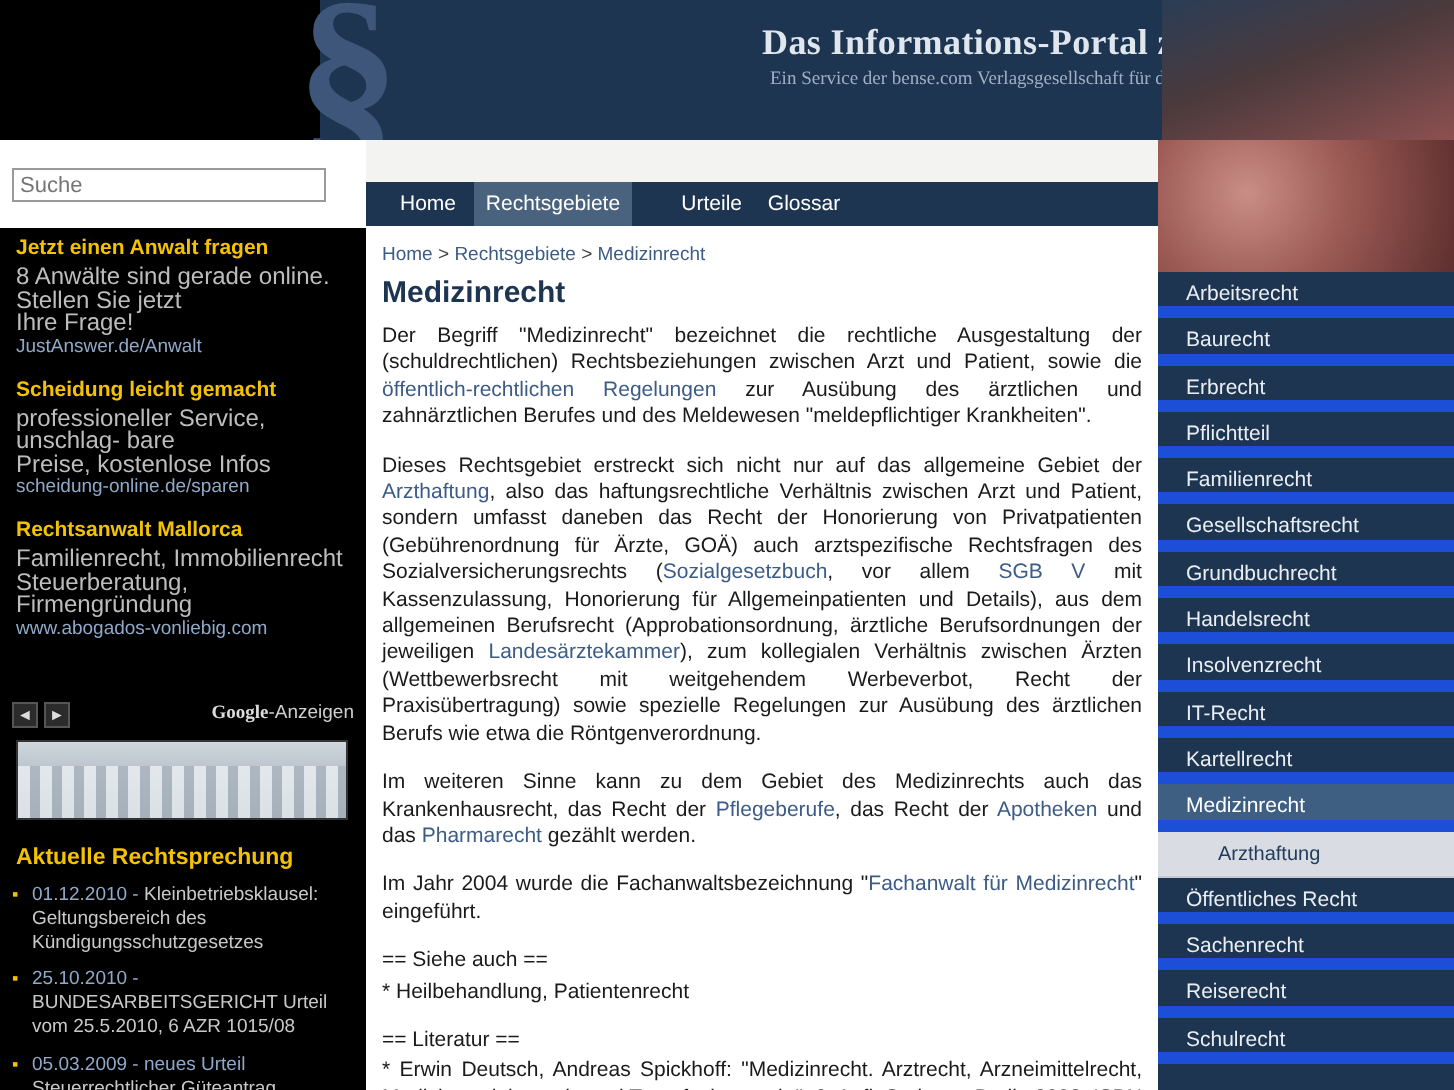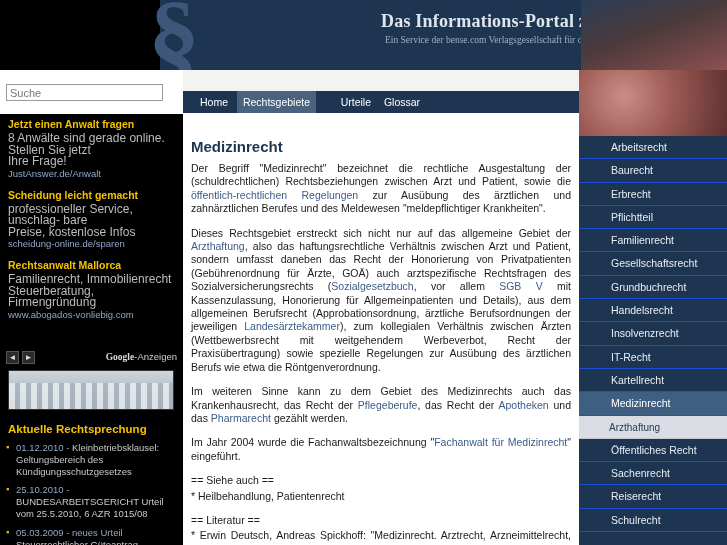--- a/index.html
+++ b/index.html
@@ -203,24 +203,24 @@
     position: absolute; left: 0; top: 0; width: 148px; height: 66px;
     background: radial-gradient(circle at 30% 40%, #c98e86 0%, #9c5a54 45%, #5d2f2f 100%);
   }
   .cat-list {
     position: absolute; left: 0; top: 66px; width: 148px;
   }
   .cat-item {
     position: relative;
     height: 23.3px;
     line-height: 23.3px;
-    padding-left: 32px;
+    padding-left: 14px;
     font-size: 10.5px;
     color: #eaeef3;
-    border-bottom: 1px solid #1d4ed8;
+    border-bottom: 6px solid #1d4ed8;
     background: #1d3550;
     white-space: nowrap;
     overflow: hidden;
   }
   .cat-item.selected { background: #3f5f82; color: #ffffff; }
   .cat-item.sub {
     padding-left: 30px;
     font-size: 10px;
     background: #d9dde3;
     color: #233c5c;
@@ -303,20 +303,27 @@
   <div class="centercol">
     <div class="nav-strip-top"></div>
     <div class="navbar">
       <div class="nav-item" style="left:8px;   width:46px;">Home</div>
       <div class="nav-item active" style="left:54px;  width:79px;">Rechtsgebiete</div>
       <div class="nav-item" style="left:133px; width:55px;text-align:right;">Urteile</div>
       <div class="nav-item" style="left:188px; width:62px;">Glossar</div>
       <div class="nav-item" style="left:266px; width:48px;margin-top:44px;">Links</div>
     </div>
 
+    <div class="breadcrumb">
+      <a href="#">Home</a>
+      <span>&gt;</span>
+      <a href="#">Rechtsgebiete</a>
+      <span>&gt;</span>
+      <a href="#">Medizinrecht</a>
+    </div>
 
     <div class="page-title">Medizinrecht</div>
 
     <div class="body-text">
       <p><span>Der Begriff "Medizinrecht" bezeichnet die rechtliche Ausgestaltung der (schuldrechtlichen) Rechtsbeziehungen zwischen Arzt und Patient, sowie die </span><a href="#">öffentlich-rechtlichen Regelungen</a><span> zur Ausübung des ärztlichen und zahnärztlichen Berufes und des Meldewesen "meldepflichtiger Krankheiten".</span></p>
 
       <p><span>Dieses Rechtsgebiet erstreckt sich nicht nur auf das allgemeine Gebiet der </span><a href="#">Arzthaftung</a><span>, also das haftungsrechtliche Verhältnis zwischen Arzt und Patient, sondern umfasst daneben das Recht der Honorierung von Privatpatienten (Gebührenordnung für Ärzte, GOÄ) auch arztspezifische Rechtsfragen des Sozialversicherungsrechts (</span><a href="#">Sozialgesetzbuch</a><span>, vor allem </span><a href="#">SGB V</a><span> mit Kassenzulassung, Honorierung für Allgemeinpatienten und Details), aus dem allgemeinen Berufsrecht (Approbationsordnung, ärztliche Berufsordnungen der jeweiligen </span><a href="#">Landesärztekammer</a><span>), zum kollegialen Verhältnis zwischen Ärzten (Wettbewerbsrecht mit weitgehendem Werbeverbot, Recht der Praxisübertragung) sowie spezielle Regelungen zur Ausübung des ärztlichen Berufs wie etwa die Röntgenverordnung.</span></p>
 
       <p><span>Im weiteren Sinne kann zu dem Gebiet des Medizinrechts auch das Krankenhausrecht, das Recht der </span><a href="#">Pflegeberufe</a><span>, das Recht der </span><a href="#">Apotheken</a><span> und das </span><a href="#">Pharmarecht</a><span> gezählt werden.</span></p>
 

